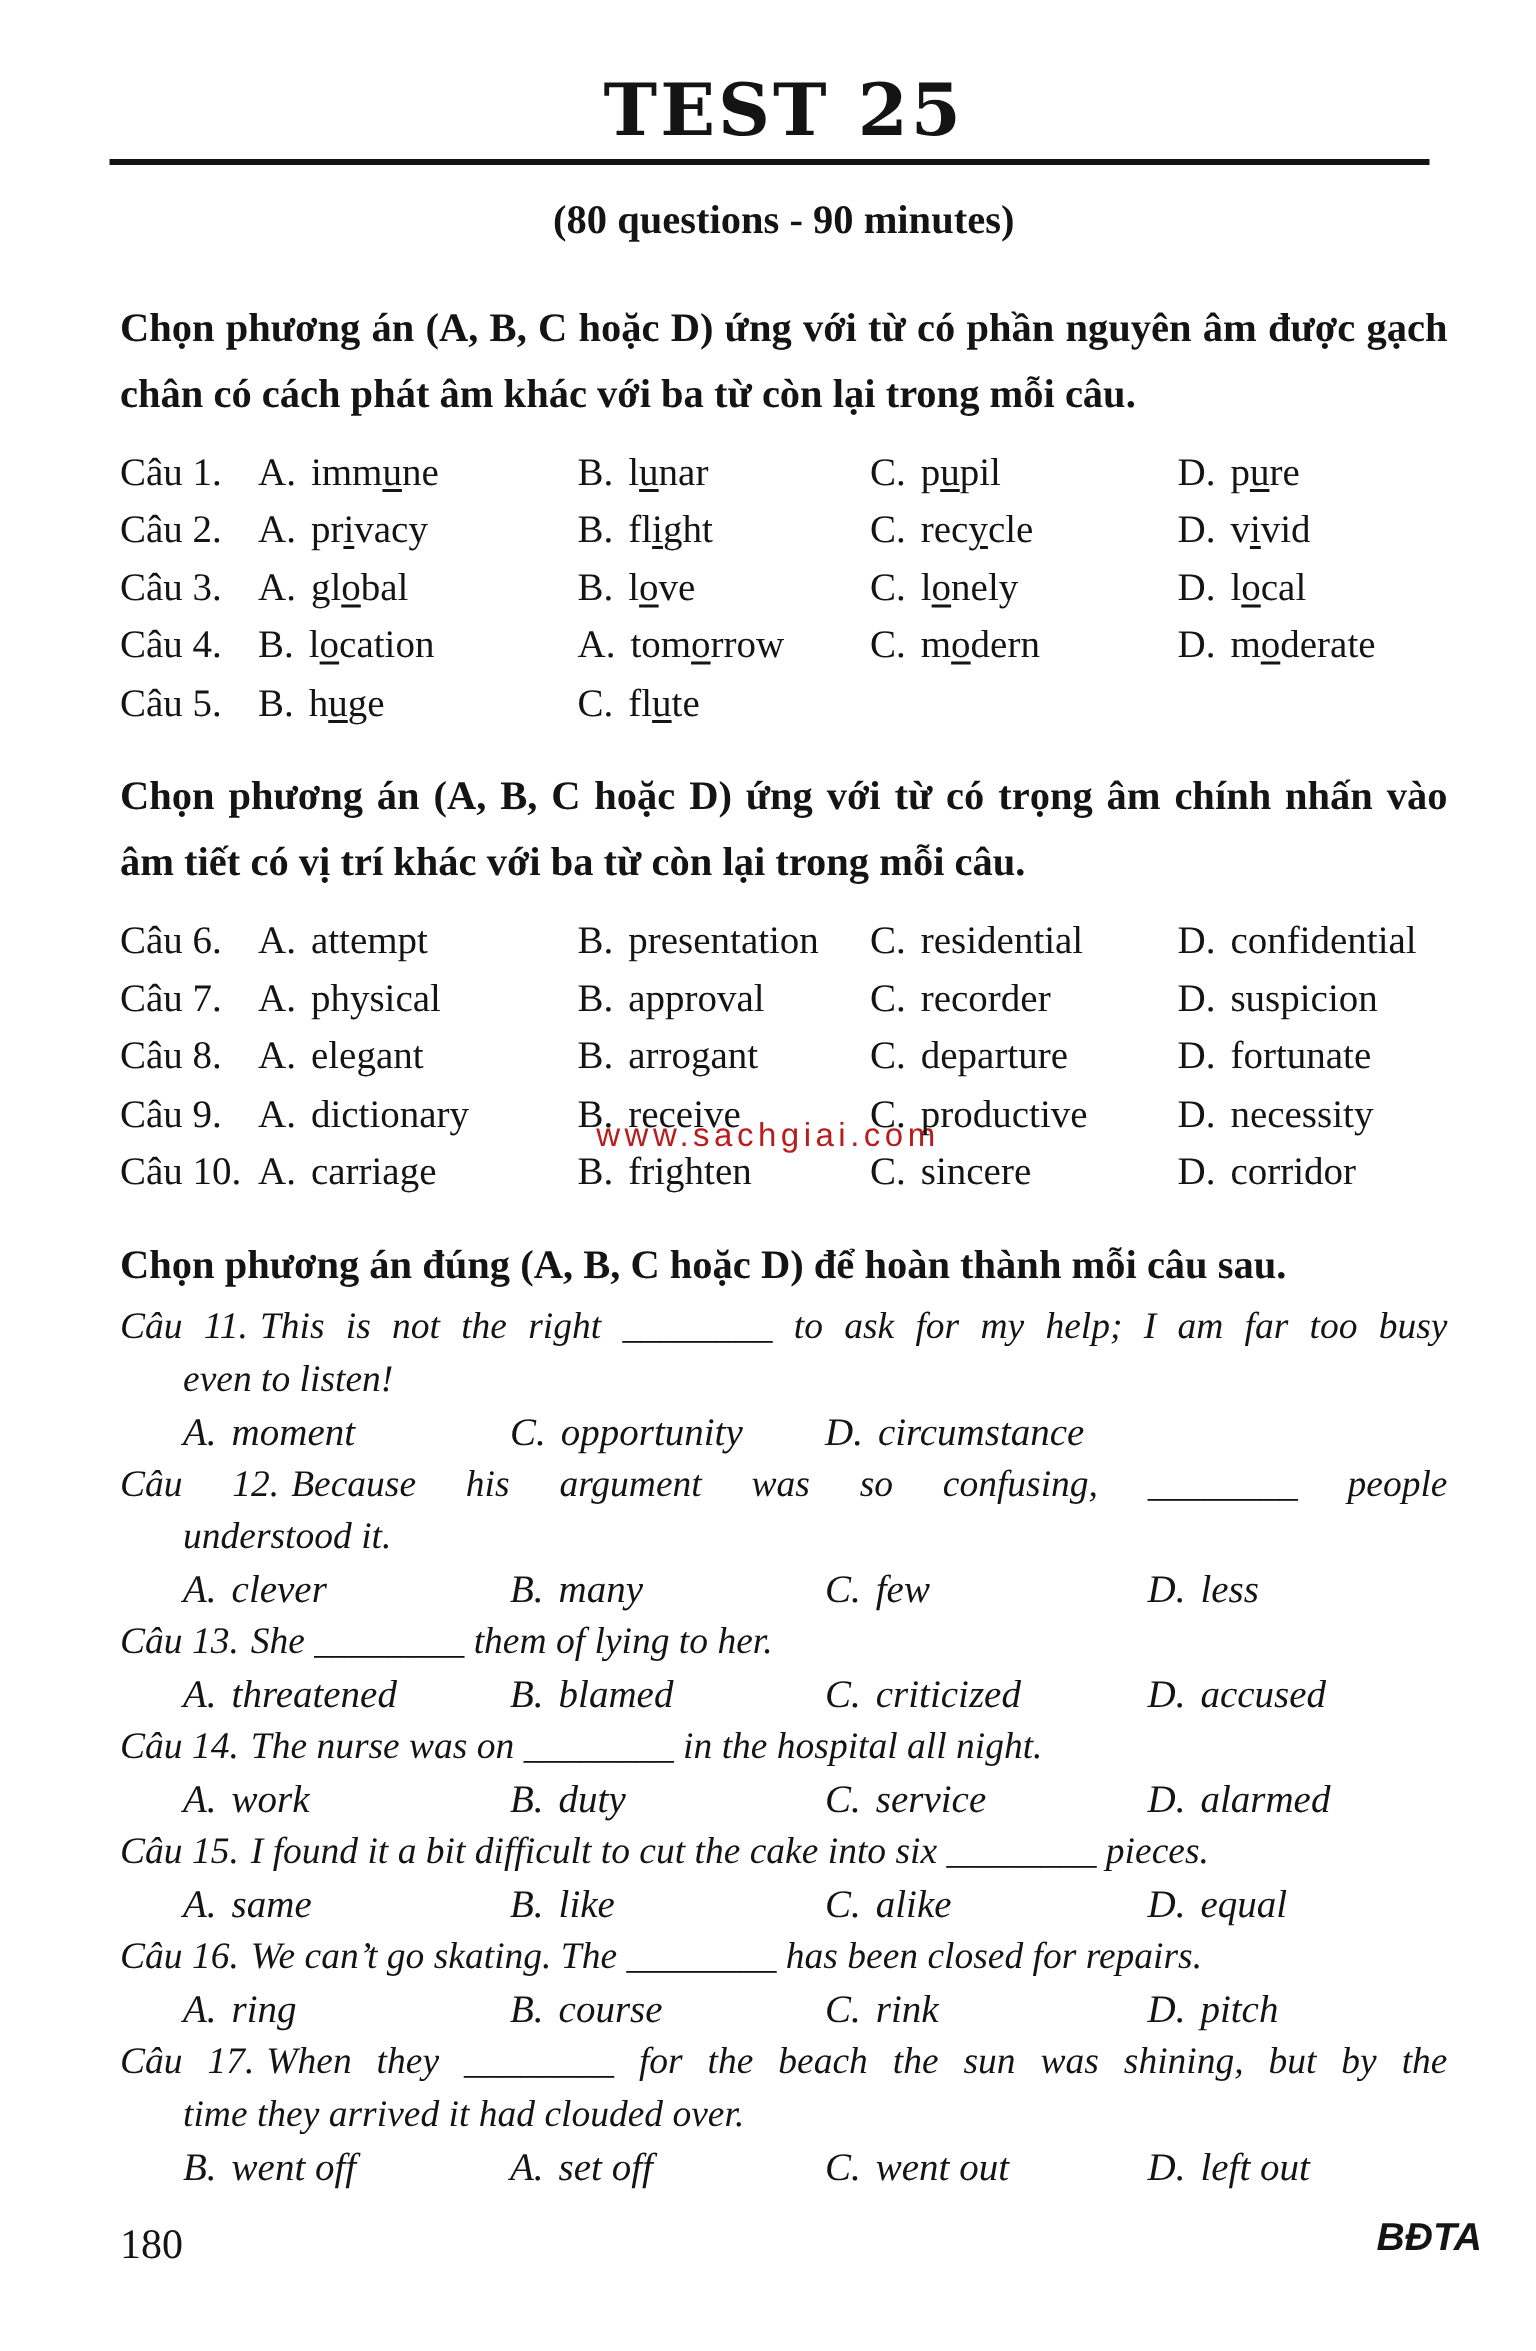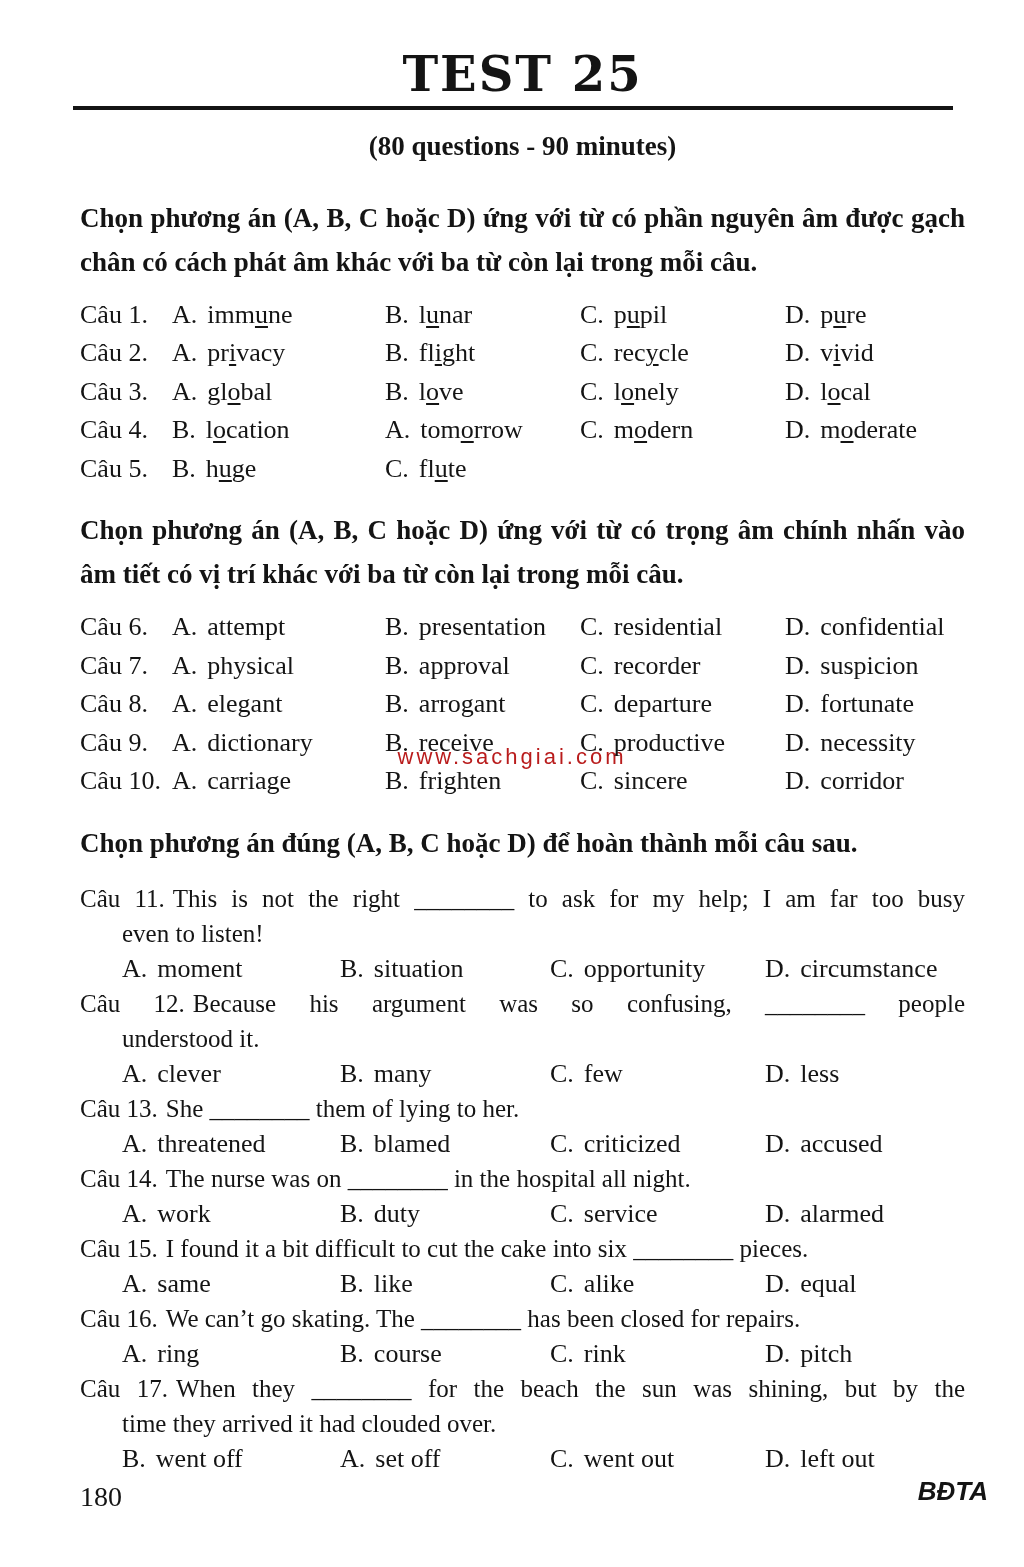--- a/index.html
+++ b/index.html
@@ -16,21 +16,21 @@
   .subtitle{text-align:center;font-weight:bold;font-size:27px;margin-top:22px;line-height:1.1;}
   .instr{
     font-weight:bold;font-size:27px;line-height:44px;text-align:justify;
     margin-top:34px;
   }
   .instr.tight{margin-top:20px;}
   .qlist{margin-top:12px;}
   .qrow{display:grid;grid-template-columns:92px 213px 195px 205px 1fr;font-size:26px;line-height:38.5px;}
   .lbl{margin-right:10px;}
   u{text-underline-offset:3px;text-decoration-thickness:2px;}
-  .mcq{margin-top:16px;font-size:25px;line-height:35px;}
+  .mcq{margin-top:2px;font-size:25px;line-height:35px;font-style:italic;}
   .mline .qnum2{margin-right:8px;}
   .cont{padding-left:42px;}
   .fill{text-align:justify;text-align-last:justify;}
   .orow{display:grid;grid-template-columns:218px 210px 215px 1fr;padding-left:42px;font-size:26px;}
   
   .wm{position:absolute;top:738px;left:0;width:100%;z-index:0;text-align:center;pointer-events:none;}
   .wm-row{
     display:flex;justify-content:center;align-items:center;
     font-family:"Liberation Sans", sans-serif;font-weight:bold;
     font-size:52px;color:#a9bfe1;letter-spacing:5px;line-height:1;
@@ -141,21 +141,20 @@
   </div>
 
   <div class="instr tight">Chọn phương án đúng (A, B, C hoặc D) để hoàn thành mỗi câu sau.</div>
 
   <div class="mcq">
 
     <div class="mline fill"><span class="qnum2">Câu 11.</span><span>This is not the right ________ to ask for my help; I am far too busy</span></div>
     <div class="mline cont">even to listen!</div>
     <div class="orow">
       <span><span class="lbl">A.</span><span>moment</span></span>
-      <span><span class="lbl">B.</span><span>situation</span></span>
       <span><span class="lbl">C.</span><span>opportunity</span></span>
       <span><span class="lbl">D.</span><span>circumstance</span></span>
     </div>
 
     <div class="mline fill"><span class="qnum2">Câu 12.</span><span>Because his argument was so confusing, ________ people</span></div>
     <div class="mline cont">understood it.</div>
     <div class="orow">
       <span><span class="lbl">A.</span><span>clever</span></span>
       <span><span class="lbl">B.</span><span>many</span></span>
       <span><span class="lbl">C.</span><span>few</span></span>

